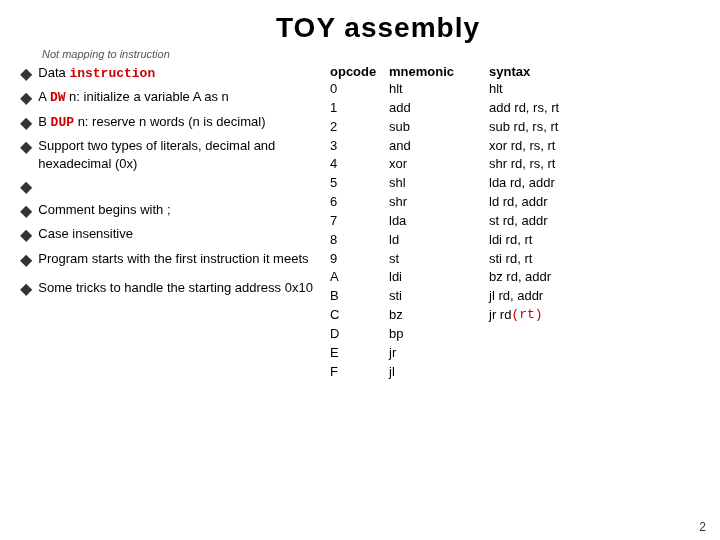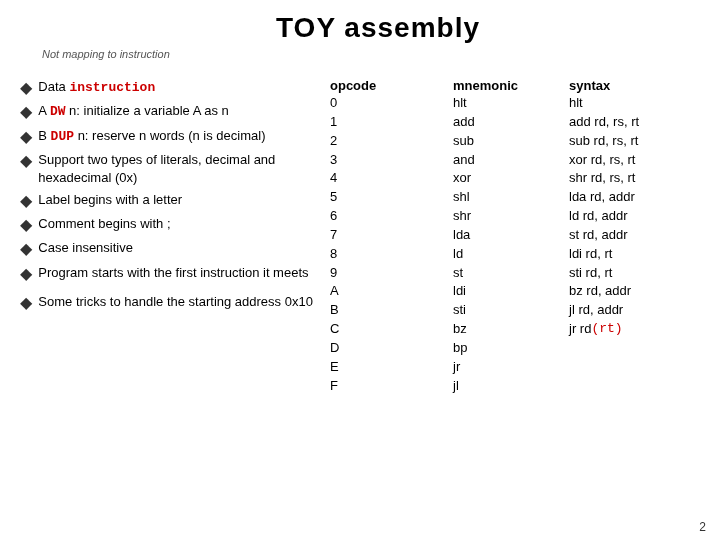--- a/index.html
+++ b/index.html
@@ -18,39 +18,39 @@
       font-weight: bold;
       padding-top: 12px;
       padding-bottom: 4px;
       letter-spacing: 1px;
       padding-left: 36px;
     }
     .subtitle {
       font-size: 11px;
       color: #555;
       margin-left: 42px;
-      margin-bottom: 18px;
+      margin-bottom: 4px;
       font-style: italic;
     }
     .main-content {
       display: flex;
       flex-direction: row;
       padding-left: 20px;
       padding-right: 10px;
       gap: 0;
     }
     .left-col {
       flex: 0 0 310px;
       padding-right: 10px;
     }
     .right-col {
       flex: 1;
       display: flex;
       flex-direction: row;
-      gap: 16px;
+      gap: 0;
     }
     .bullet-list {
       list-style: none;
       padding: 0;
       margin: 0;
     }
     .bullet-list li {
       display: flex;
       align-items: flex-start;
       margin-bottom: 3px;
@@ -78,21 +78,20 @@
     }
     
     .col-opcode {
       flex: 0 0 55px;
       text-align: center;
     }
     .col-mnemonic {
       flex: 0 0 70px;
       text-align: center;
       padding-left: 4px;
-      margin-left: 48px;
     }
     .col-syntax {
       flex: 1;
       text-align: left;
       padding-left: 6px;
       margin-left: 28px;
     }
     .table-header {
       display: flex;
       flex-direction: row;
@@ -136,21 +135,20 @@
         <li>
           <span class="bullet">◆</span>
           <span>B <span class="code-keyword">DUP</span> n: reserve n words (n is decimal)</span>
         </li>
         <li>
           <span class="bullet">◆</span>
           <span>Support two types of literals, decimal and hexadecimal (0x)</span>
         </li>
         <li>
           <span class="bullet">◆</span>
-          <span>Label begins with a letter</span>
         </li>
         <li>
           <span class="bullet">◆</span>
           <span>Comment begins with ;</span>
         </li>
         <li>
           <span class="bullet">◆</span>
           <span>Case insensitive</span>
         </li>
         <li>

